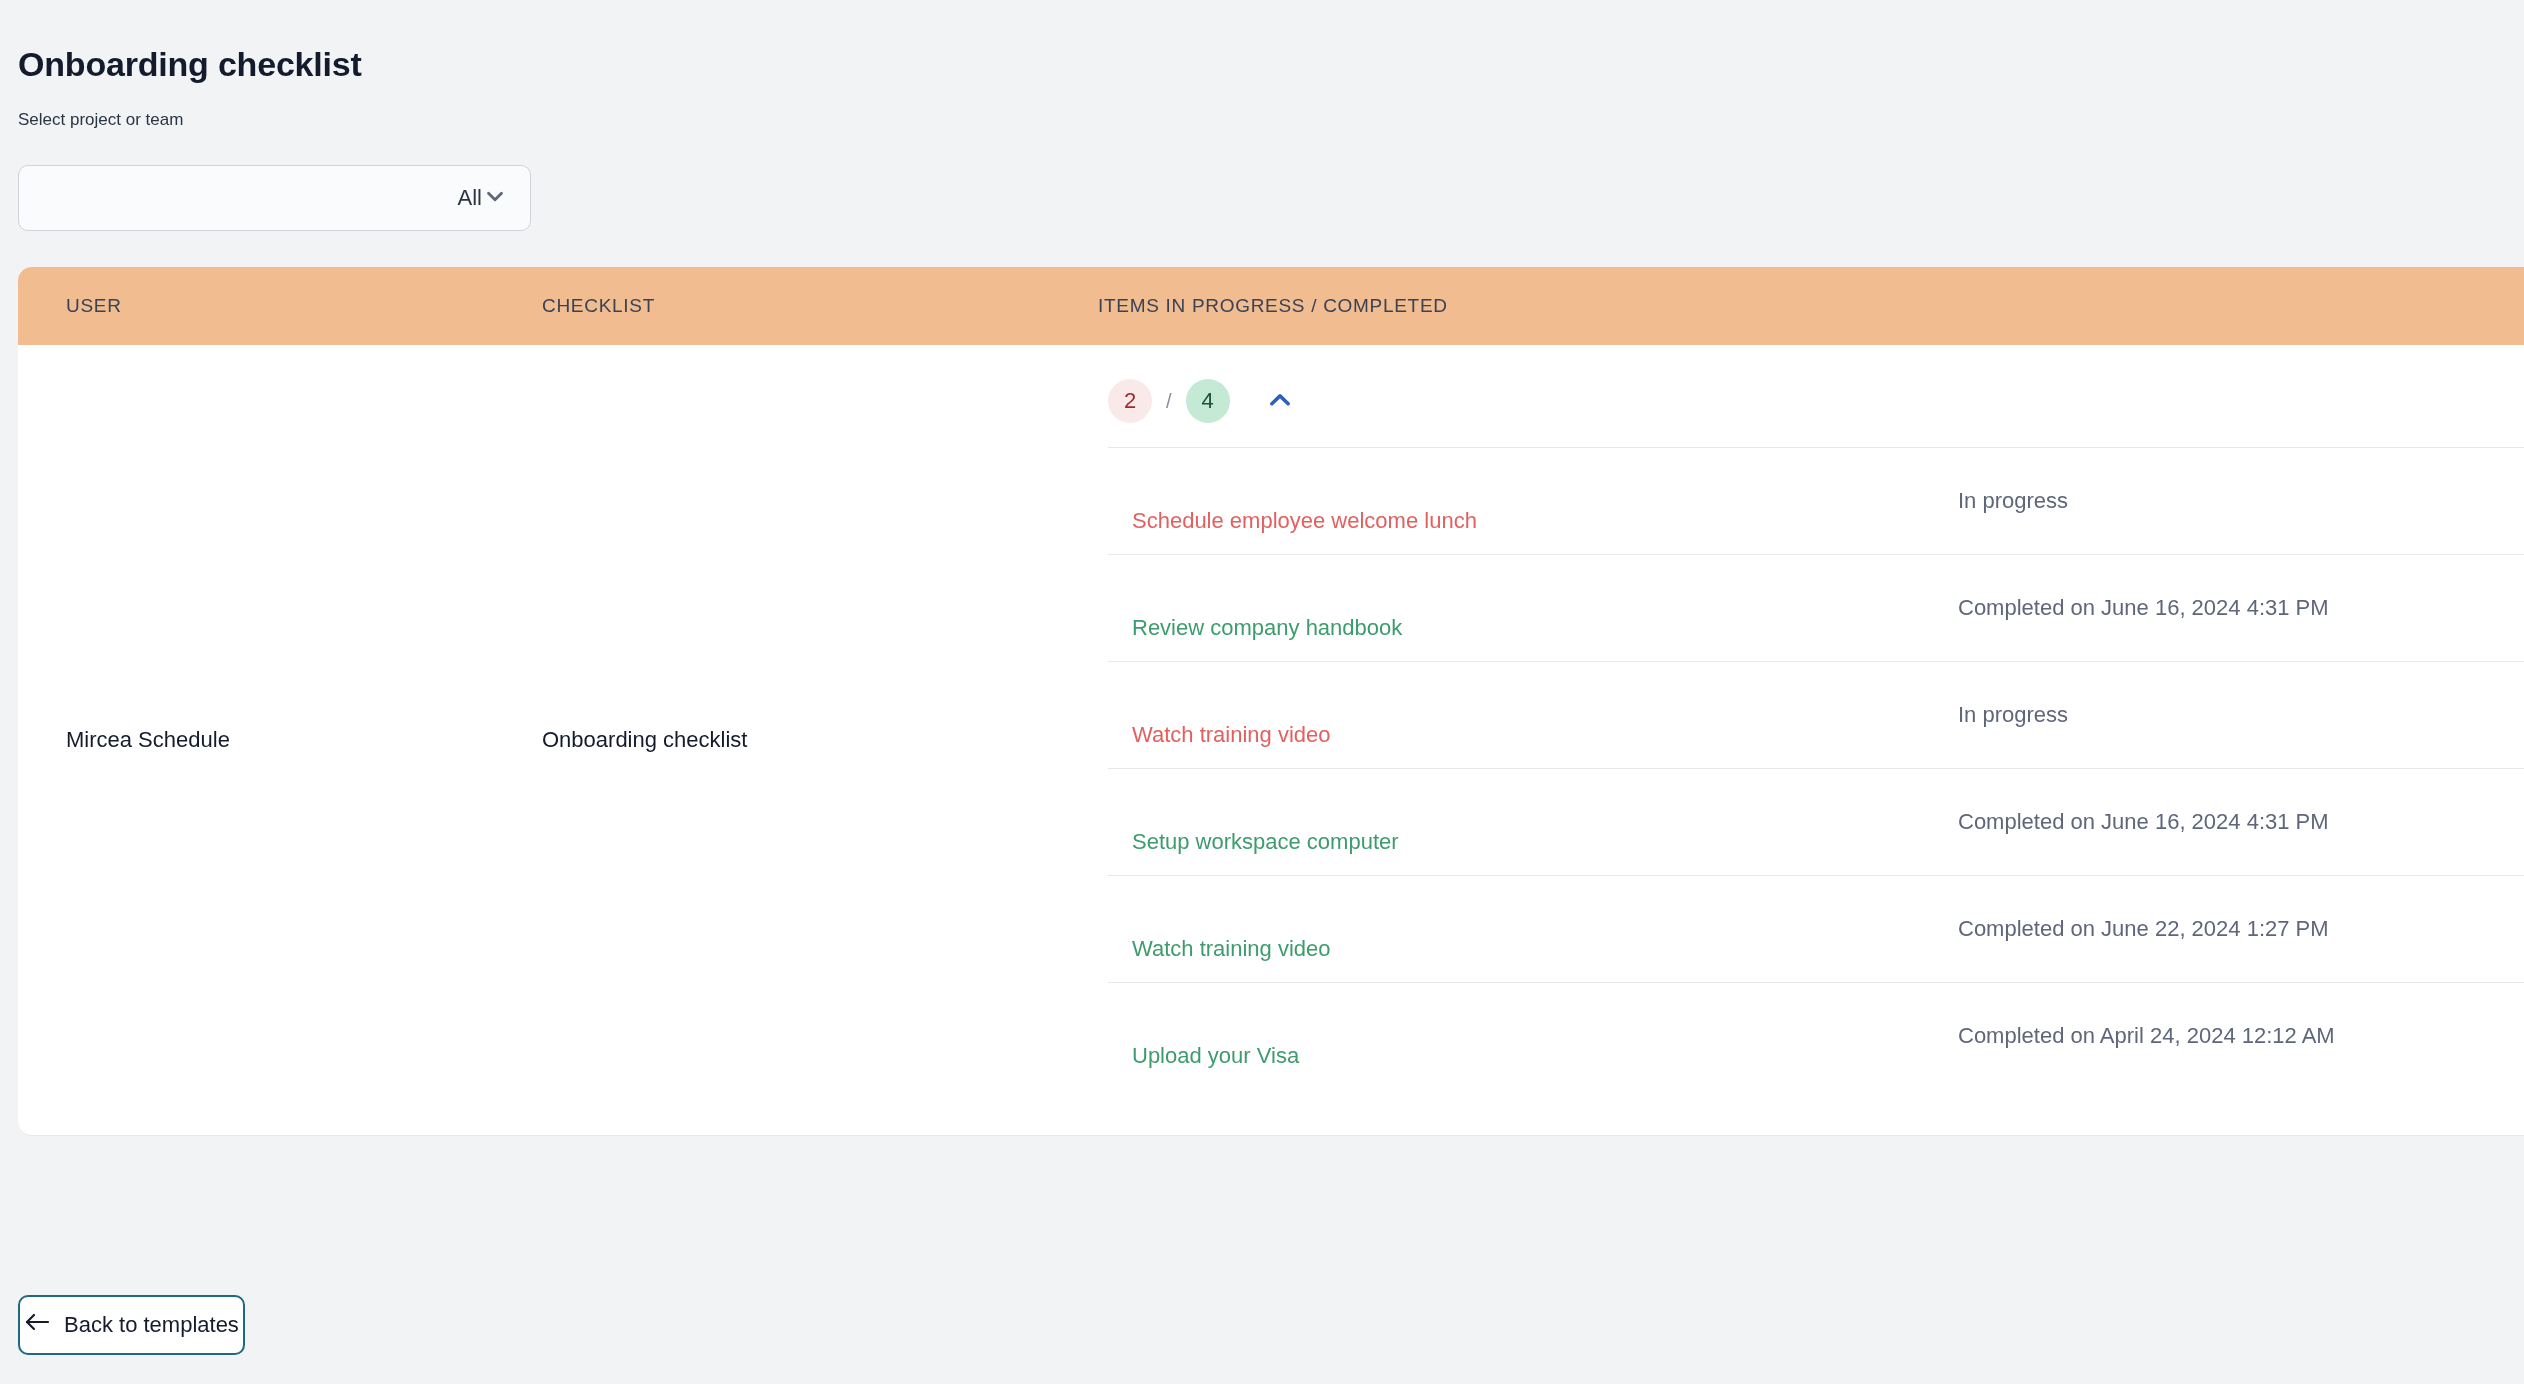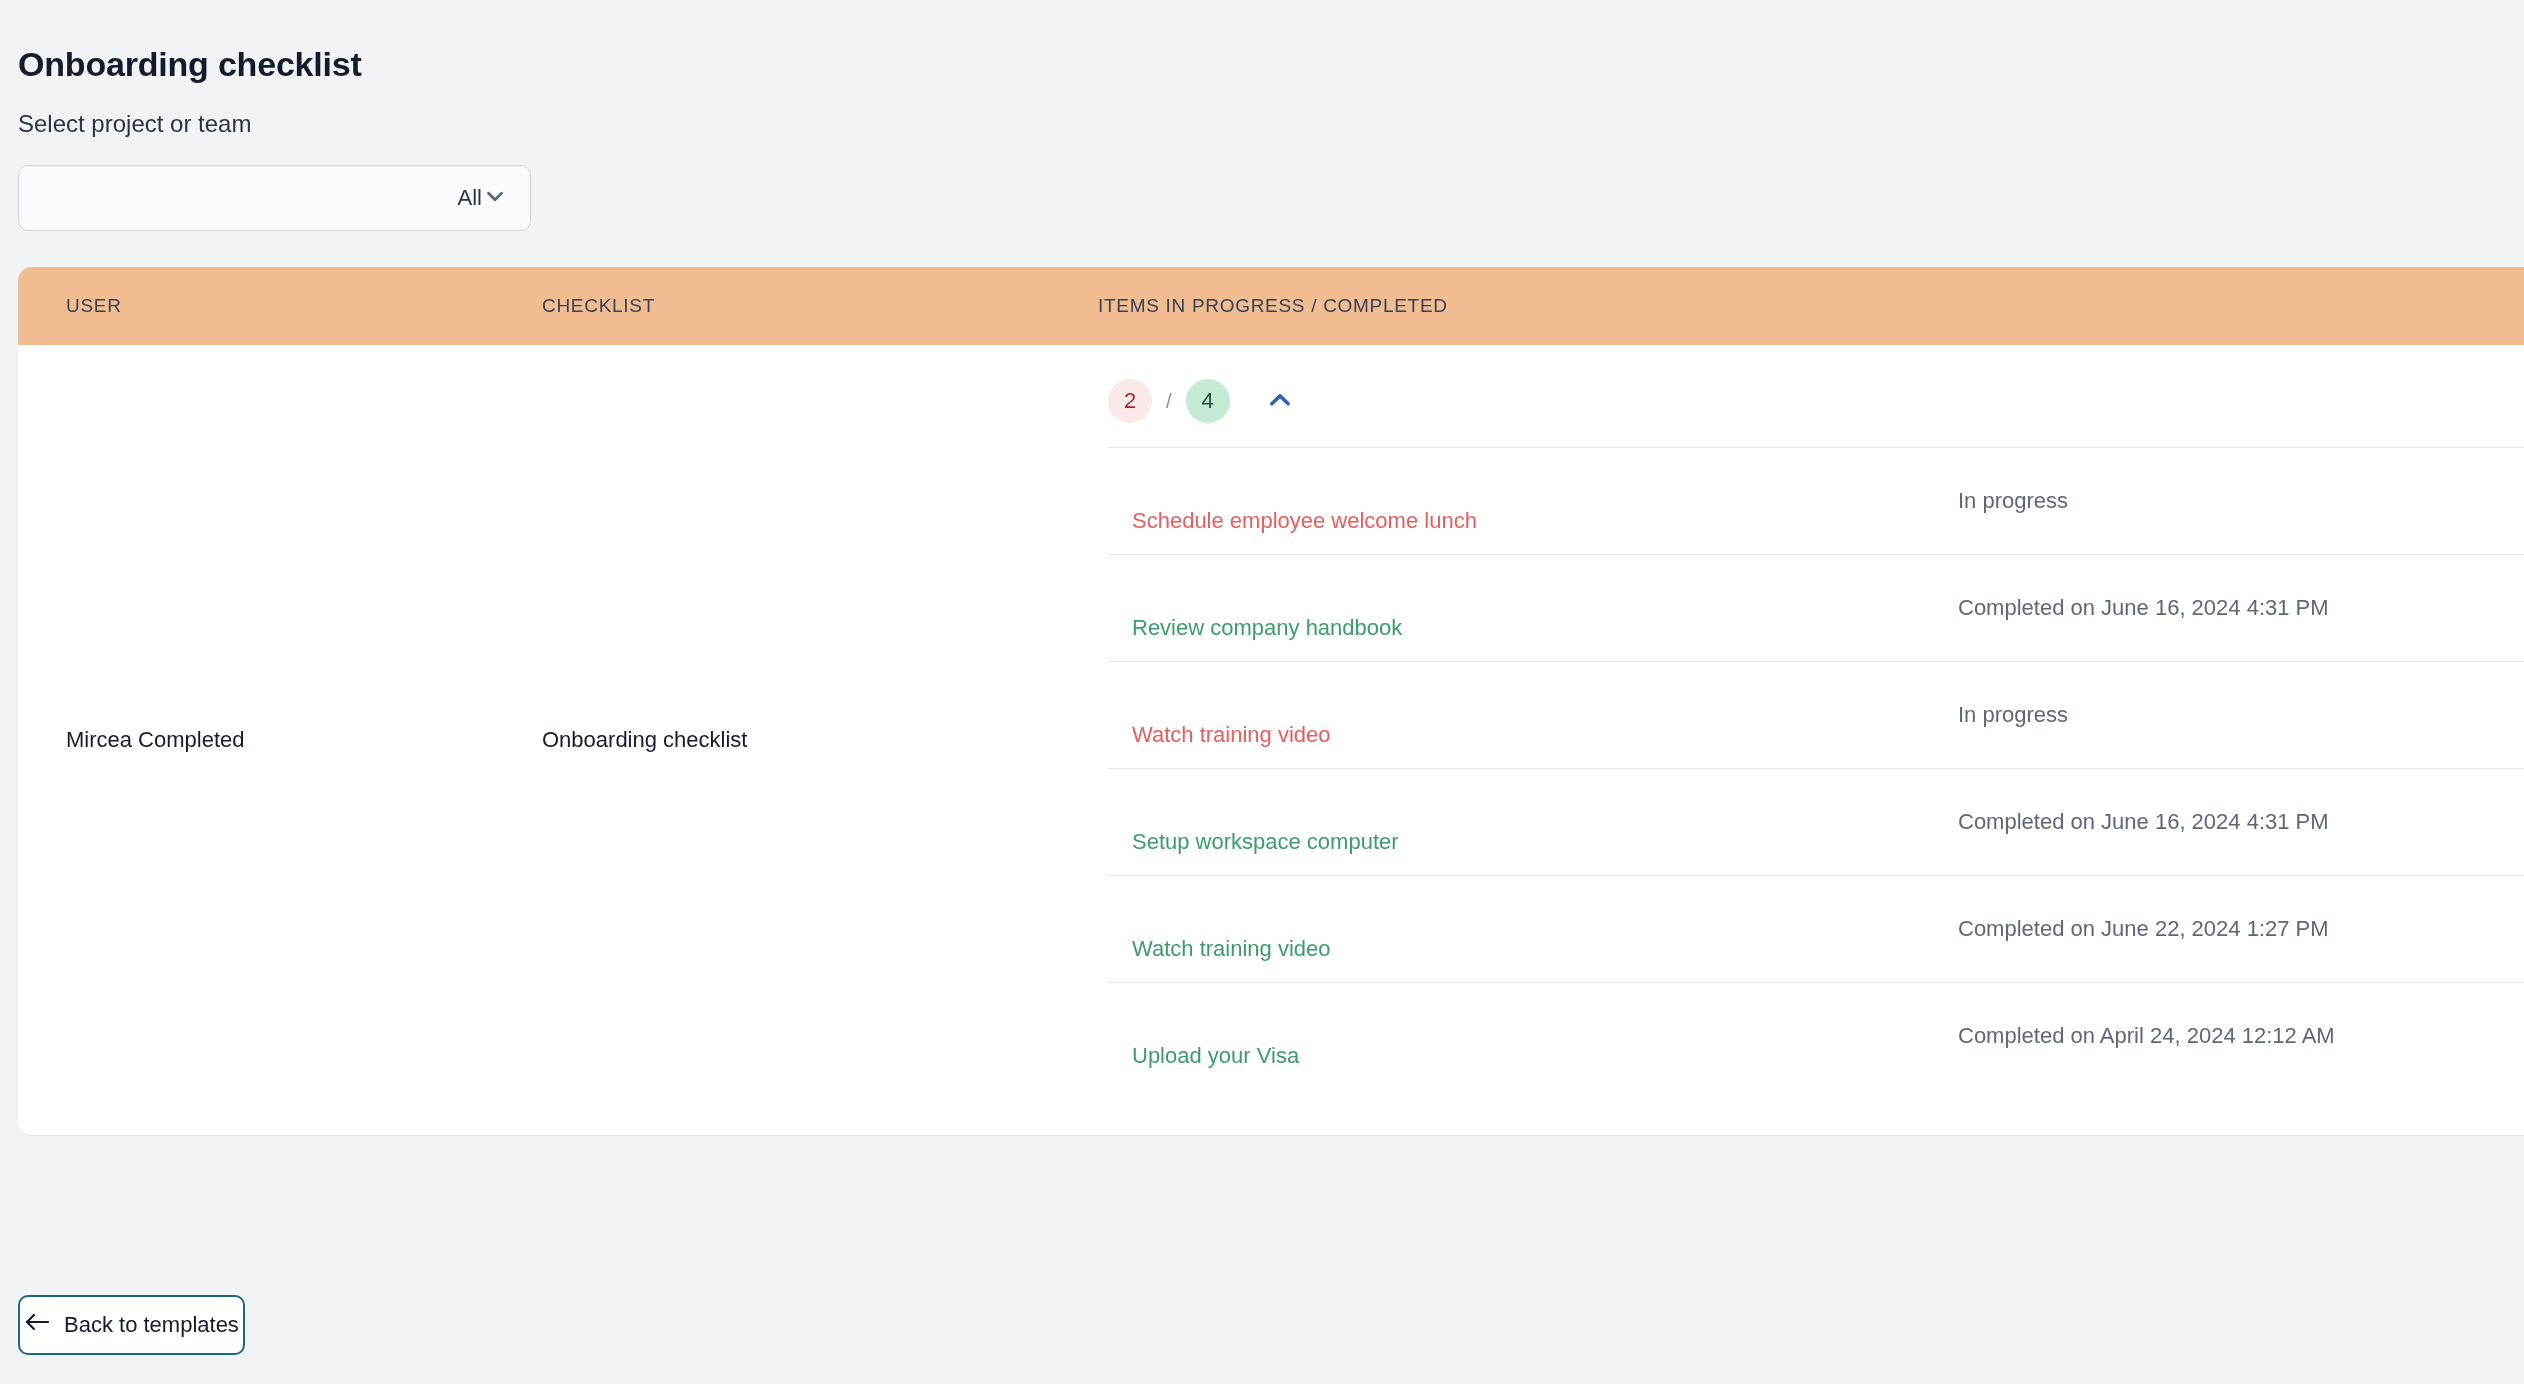--- a/index.html
+++ b/index.html
@@ -21,21 +21,21 @@
     position: absolute;
     left: 18px; top: 22px;
     font-size: 34px;
     font-weight: 700;
     color: #141b2d;
     letter-spacing: -0.2px;
   }
   .select-label {
     position: absolute;
     left: 18px; top: 110px;
-    font-size: 24px;
+    font-size: 17px;
     color: #2b3445;
   }
 
   
   .select-wrap {
     position: absolute;
     left: 18px; top: 165px;
     width: 513px; height: 66px;
     background: #fafbfc;
     border: 1.5px solid #cfd3da;
@@ -181,21 +181,21 @@
   <div class="card">
 
     <div class="thead">
       <div class="th col-user">USER</div>
       <div class="th col-check">CHECKLIST</div>
       <div class="th col-items">ITEMS IN PROGRESS / COMPLETED</div>
     </div>
 
     <div class="tbody">
 
-      <div class="cell-user">Mircea Completed</div>
+      <div class="cell-user">Mircea Schedule</div>
       <div class="cell-check">Onboarding checklist</div>
 
       <div class="cell-items">
 
         <div class="counter-row">
           <div class="badge badge-progress">2</div>
           <div class="slash">/</div>
           <div class="badge badge-complete">4</div>
           <button class="toggle-btn">
             <span>

